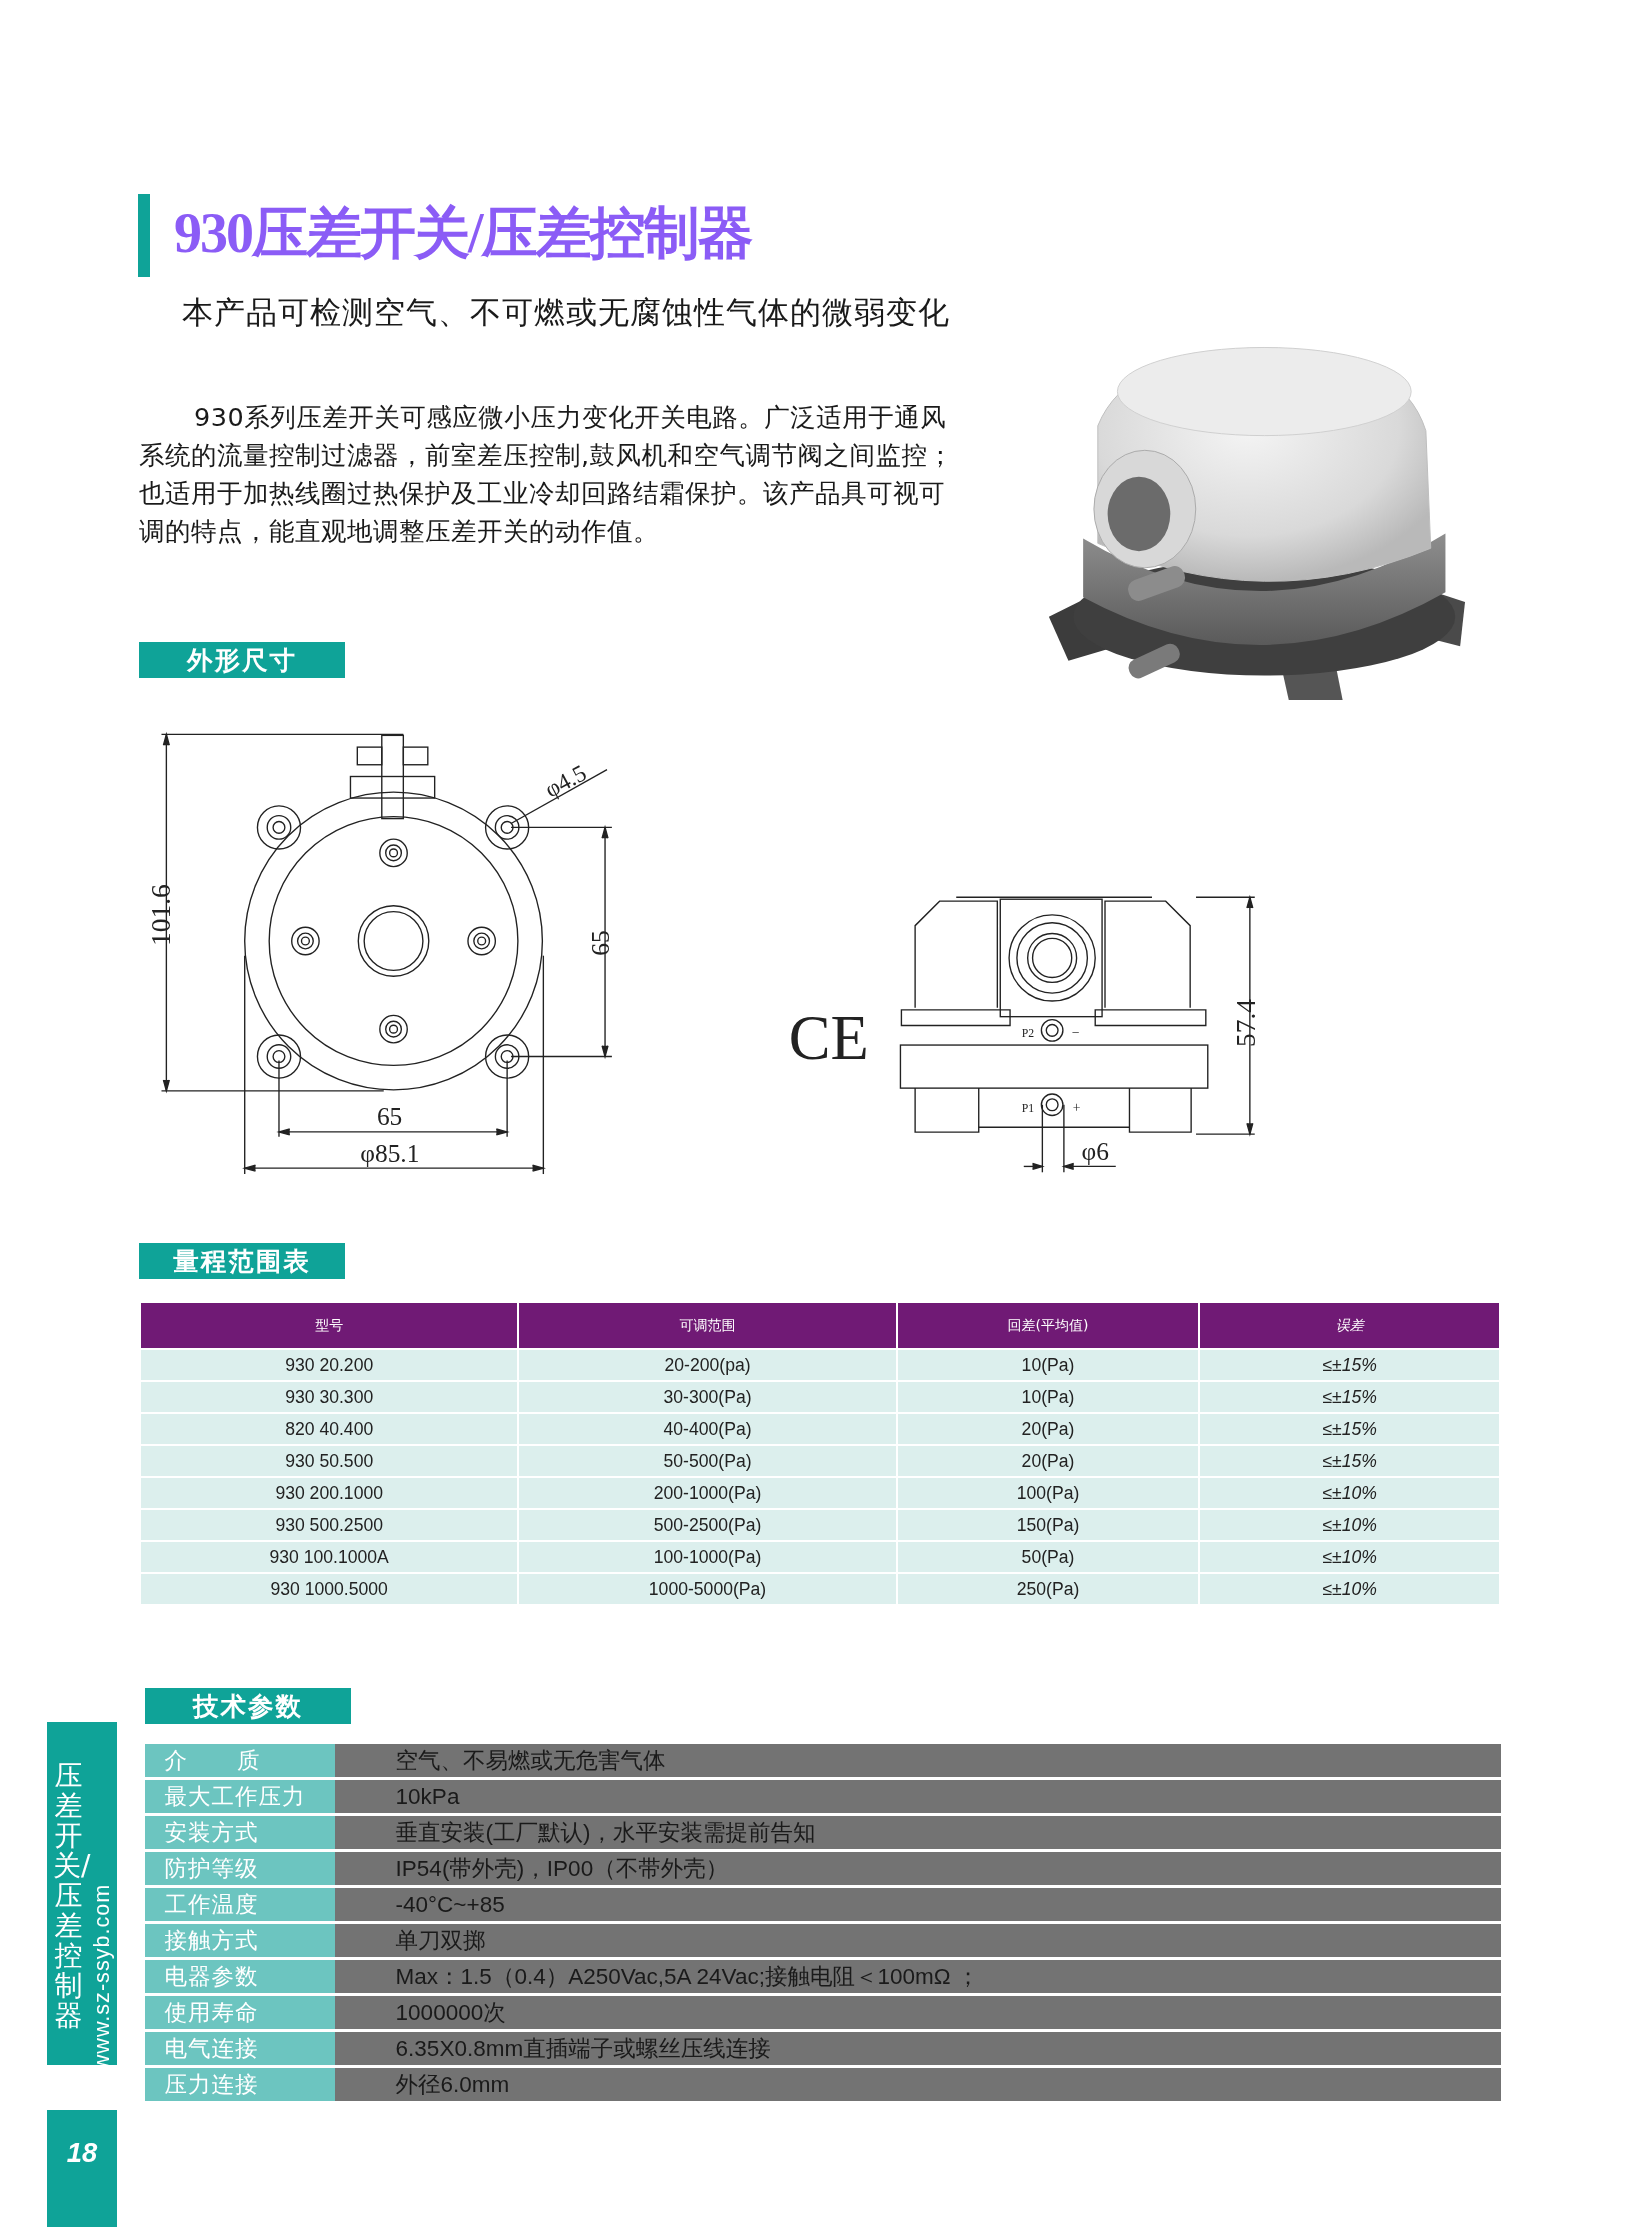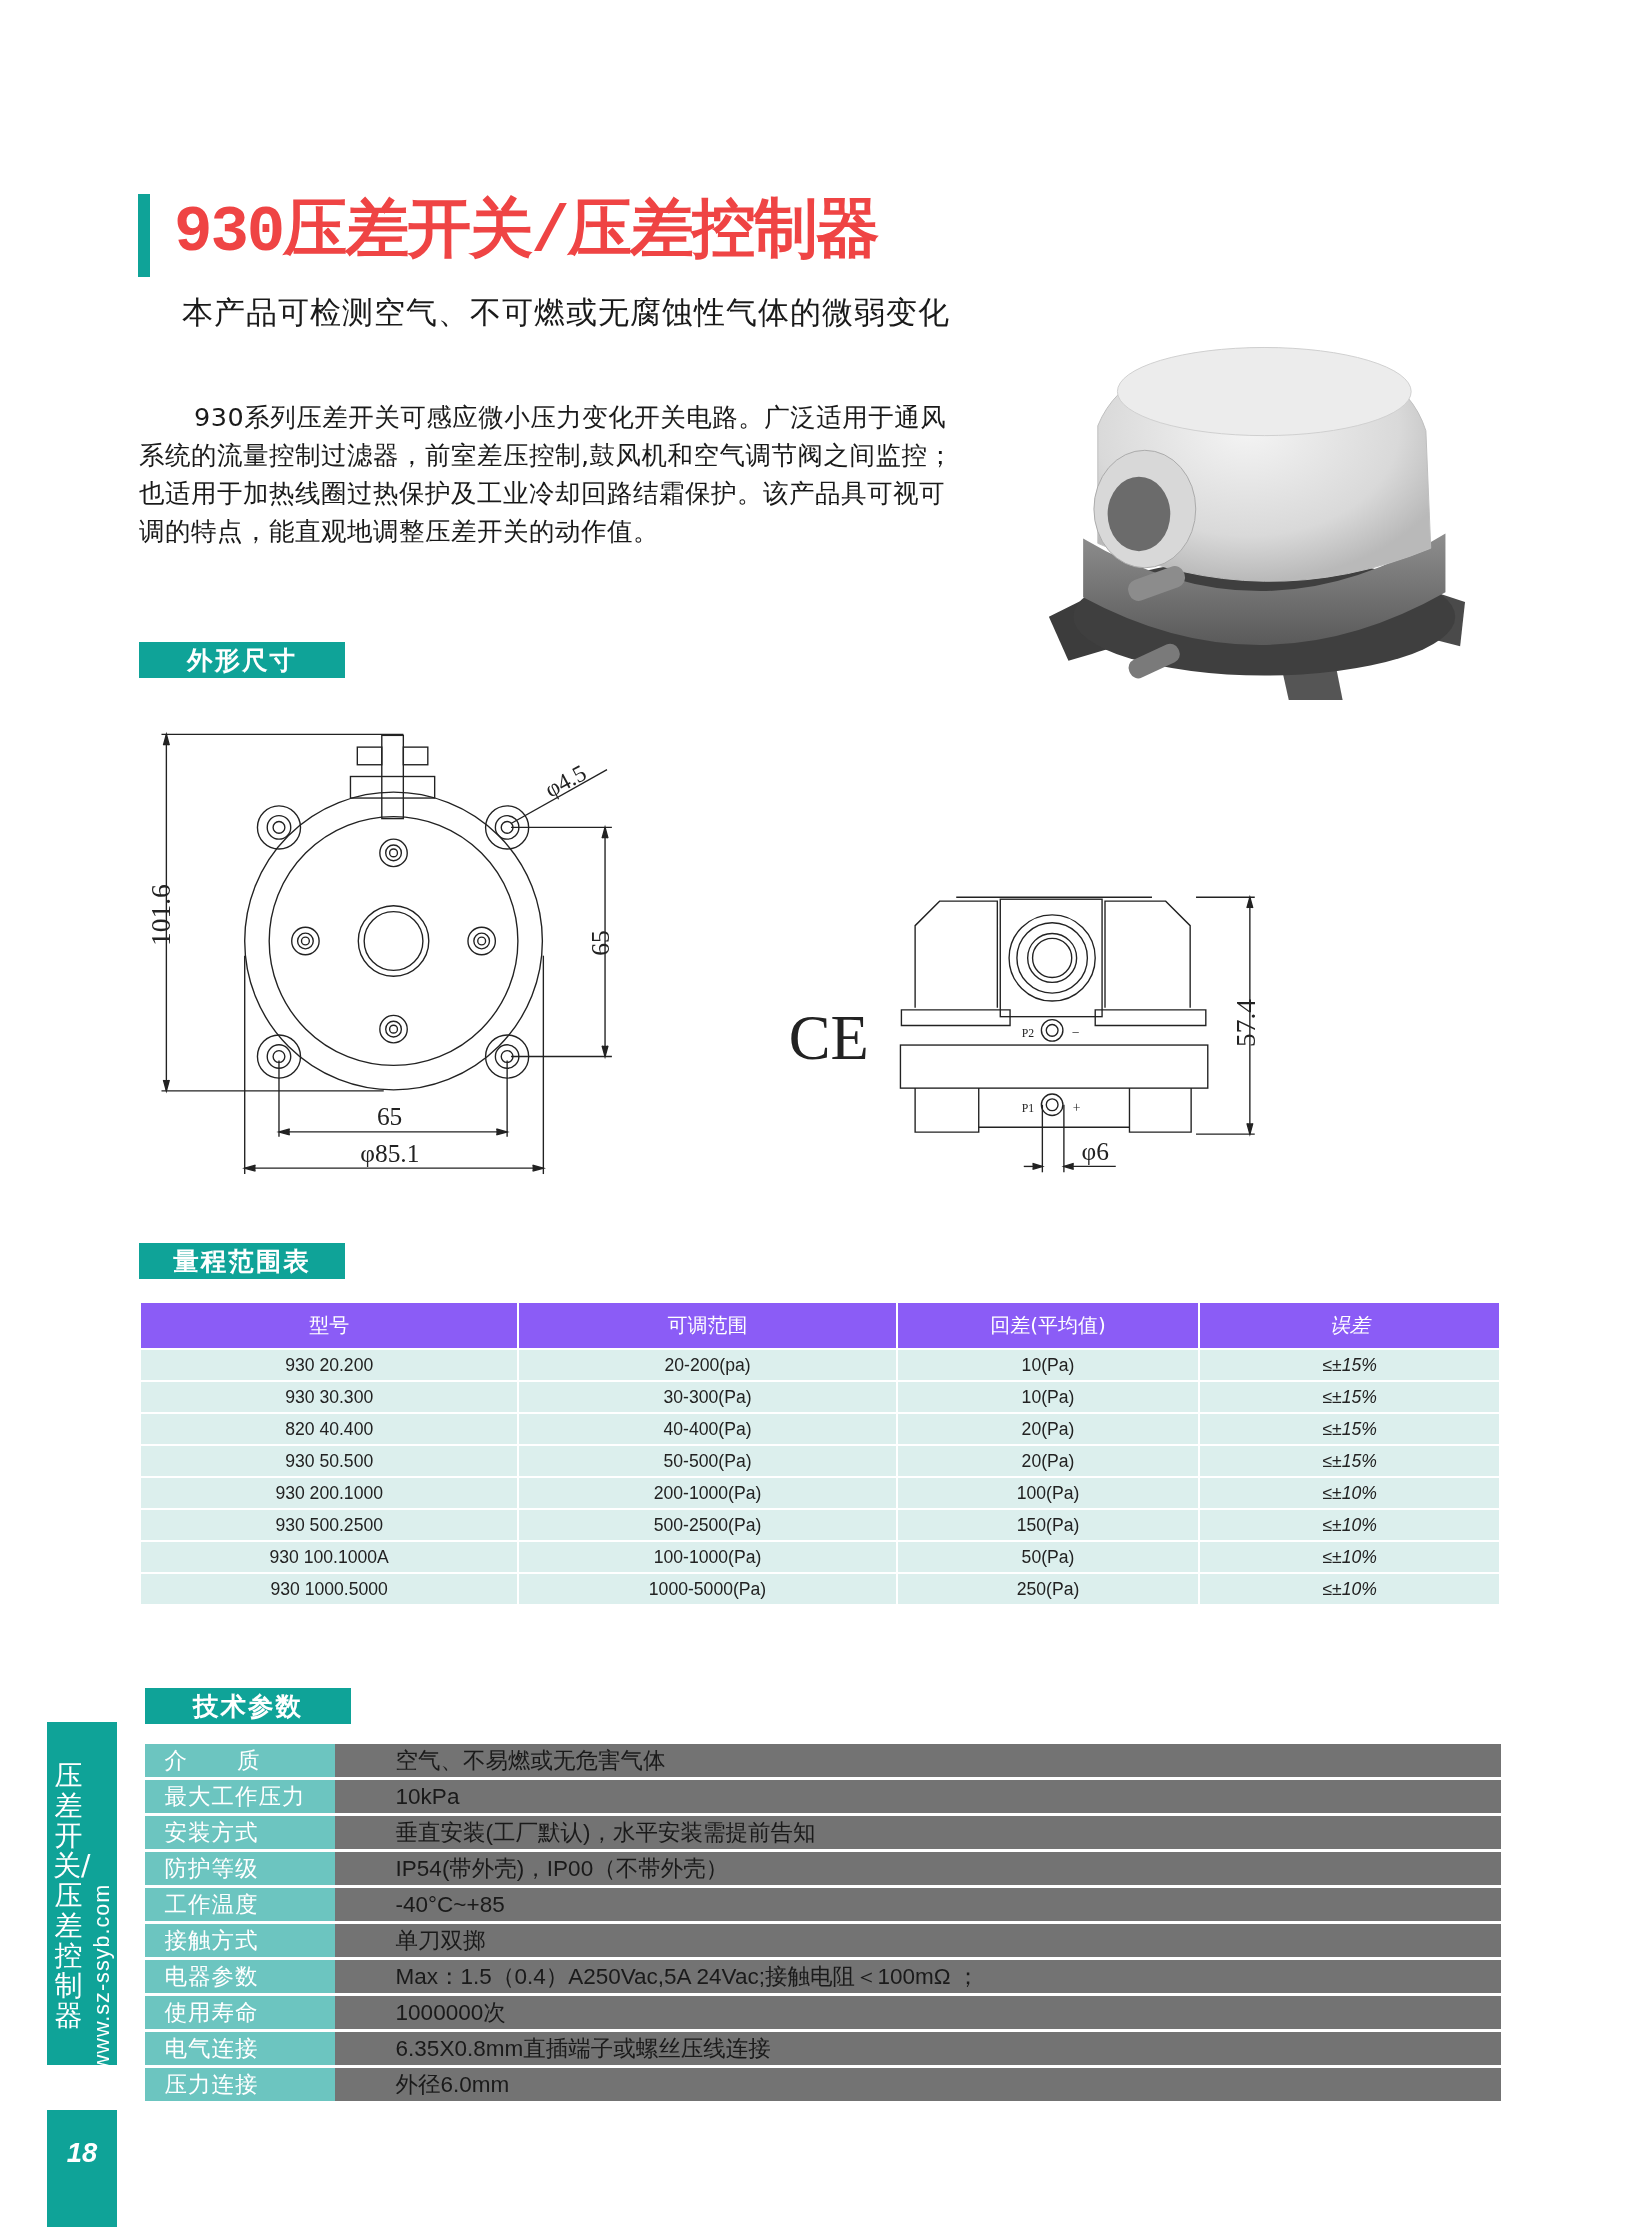--- a/index.html
+++ b/index.html
@@ -2,23 +2,23 @@
 <html><head>
 <meta charset="utf-8">
 <style>
   html, body { margin:0; padding:0; background:#ffffff; }
   body { width:1652px; height:2231px; position:relative; overflow:hidden;
          font-family:"DejaVu Sans","Liberation Sans",sans-serif; color:#1a1a1a; }
   .abs { position:absolute; }
 
   
   .title-bar { left:138px; top:194px; width:11.8px; height:83px; background:#0fa398; }
-  .title { left:174px; top:184px; font-size:64px; font-weight:bold; color:#ef4444;
+  .title { left:174px; top:184px; font-size:56px; font-weight:bold; color:#8b5cf6;
            letter-spacing:-2px; white-space:nowrap; line-height:98px;
-           font-family:Liberation Mono, monospace; }
+           font-family:Liberation Serif, serif; }
   .subtitle { left:182px; top:292px; font-size:31px; color:#1a1a1a; white-space:nowrap; letter-spacing:1px; }
 
   
   .intro { left:139px; top:398px; width:823px; font-size:25.5px; line-height:38px; color:#1a1a1a; letter-spacing:0.5px; }
   .intro p { margin:0; text-indent:55px; }
 
   
   .photo { left:1029px; top:323px; width:451px; height:377px; }
 
   
@@ -27,21 +27,21 @@
   .sec-dim { left:139px; top:642px; width:206px; height:36px; }
   .sec-range { left:139px; top:1243px; width:206px; height:36px; }
   .sec-tech { left:145px; top:1688px; width:206px; height:36px; }
 
   
   .diag-front { left:127px; top:706px; width:490px; height:470px; }
   .diag-side { left:765px; top:863px; width:588px; height:323px; }
 
   
   .range-table { left:141px; top:1303px; width:1358px; border-collapse:separate; border-spacing:0; }
-  .range-table th { background:#8b5cf6; color:#ffffff; font-weight:normal; font-size:20px;
+  .range-table th { background:#701a75; color:#ffffff; font-weight:normal; font-size:14px;
                     height:45px; border-right:2px solid #ffffff; border-bottom:2px solid #ffffff; text-align:center; padding:0; }
   .range-table td { background:#dcefed; font-size:17.6px; height:30px; text-align:center;
                     border-right:2px solid #ffffff; border-bottom:2px solid #ffffff; padding:0; color:#222;
                     font-family:"Liberation Sans","DejaVu Sans",sans-serif; }
   .range-table th:last-child, .range-table td:last-child { border-right:none;font-style:italic; }
   .c1 { width:378px; } .c2 { width:378px; } .c3 { width:302px; } .c4 { width:300px; }
 
   
   .tech-table { left:145px; top:1736px; width:1356px; border-collapse:separate; border-spacing:0;margin-top:8px; }
   .tech-table td { height:33px; border-bottom:3.9px solid #ffffff; padding:0; font-size:22.5px; }

